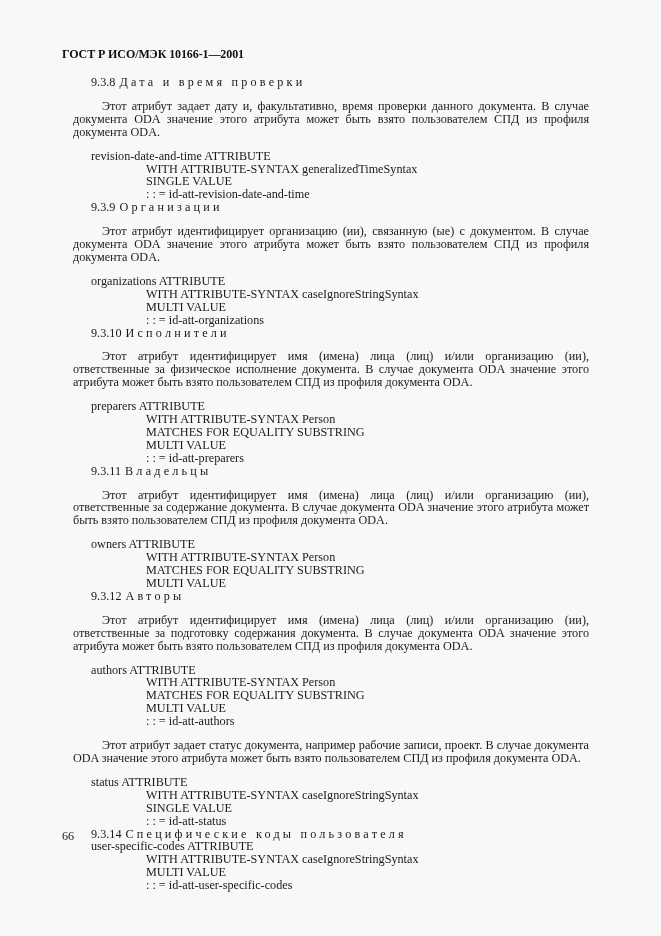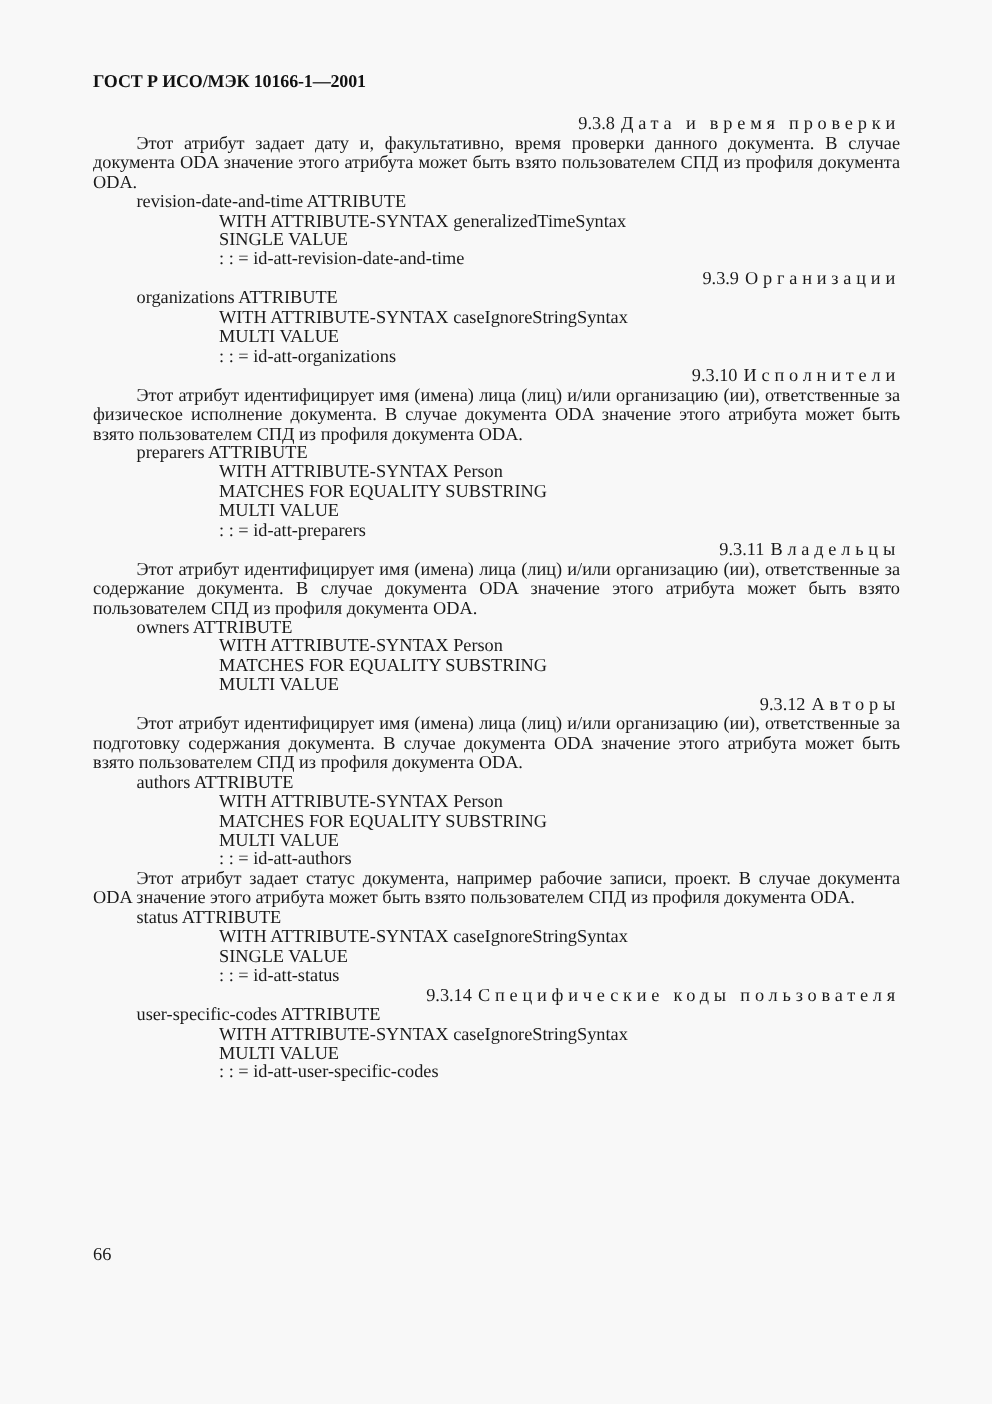--- a/index.html
+++ b/index.html
@@ -13,25 +13,25 @@
   .page-header {
     position: absolute; left: 62px; top: 47px;
     font-weight: bold; font-size: 12px; letter-spacing: -0.1px;
     color: #111;
   }
   .content {
     position: absolute; left: 62px; top: 76px; width: 538px;
     font-size: 12.2px; line-height: 12.9px;
   }
   .section { margin: 0; }
-  .heading { padding-left: 29px; white-space: nowrap; text-align: right; }
+  .heading { padding-left: 29px; white-space: nowrap; }
   .heading .num { letter-spacing: 0; }
   .heading .title { letter-spacing: 3.2px; margin-left: 4px; }
   .para {
-    text-indent: 29px; text-align: justify; margin: 0;
+    text-indent: 29px; text-align: justify; margin: 11px;
     hyphens: manual;
   }
   .code-head { padding-left: 29px; white-space: nowrap; }
   .code-line { padding-left: 84px; white-space: nowrap; }
   .page-number {
     position: absolute; left: 62px; top: 829px;
     font-size: 12.2px;
     text-align: center;
   }
 </style>
@@ -46,20 +46,21 @@
     <div class="heading"><span class="num">9.3.8</span><span class="title">Дата и время проверки</span></div>
     <p class="para">Этот атрибут задает дату и, факультативно, время проверки данного документа. В случае документа ODA значение этого атрибута может быть взято пользователем СПД из профиля документа ODA.</p>
     <div class="code-head">revision-date-and-time ATTRIBUTE</div>
     <div class="code-line">WITH ATTRIBUTE-SYNTAX generalizedTimeSyntax</div>
     <div class="code-line">SINGLE VALUE</div>
     <div class="code-line">: : = id-att-revision-date-and-time</div>
   </div>
 
   <div class="section">
     <div class="heading"><span class="num">9.3.9</span><span class="title">Организации</span></div>
+    <p class="para">Этот атрибут идентифицирует организацию (ии), связанную (ые) с документом. В случае документа ODA значение этого атрибута может быть взято пользователем СПД из профиля документа ODA.</p>
     <div class="code-head">organizations ATTRIBUTE</div>
     <div class="code-line">WITH ATTRIBUTE-SYNTAX caseIgnoreStringSyntax</div>
     <div class="code-line">MULTI VALUE</div>
     <div class="code-line">: : = id-att-organizations</div>
   </div>
 
   <div class="section">
     <div class="heading"><span class="num">9.3.10</span><span class="title">Исполнители</span></div>
     <p class="para">Этот атрибут идентифицирует имя (имена) лица (лиц) и/или организацию (ии), ответственные за физическое исполнение документа. В случае документа ODA значение этого атрибута может быть взято пользователем СПД из профиля документа ODA.</p>
     <div class="code-head">preparers ATTRIBUTE</div>

